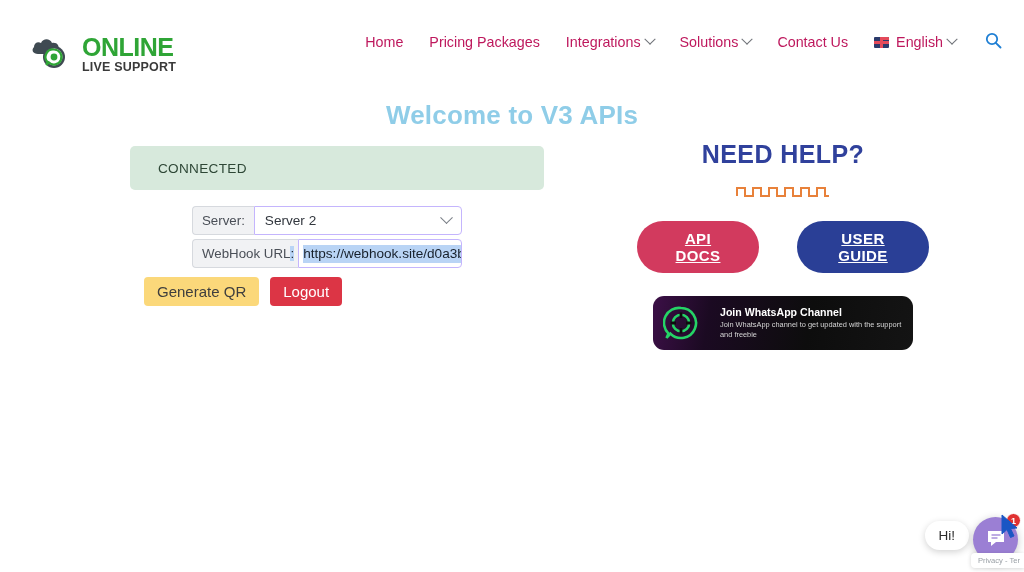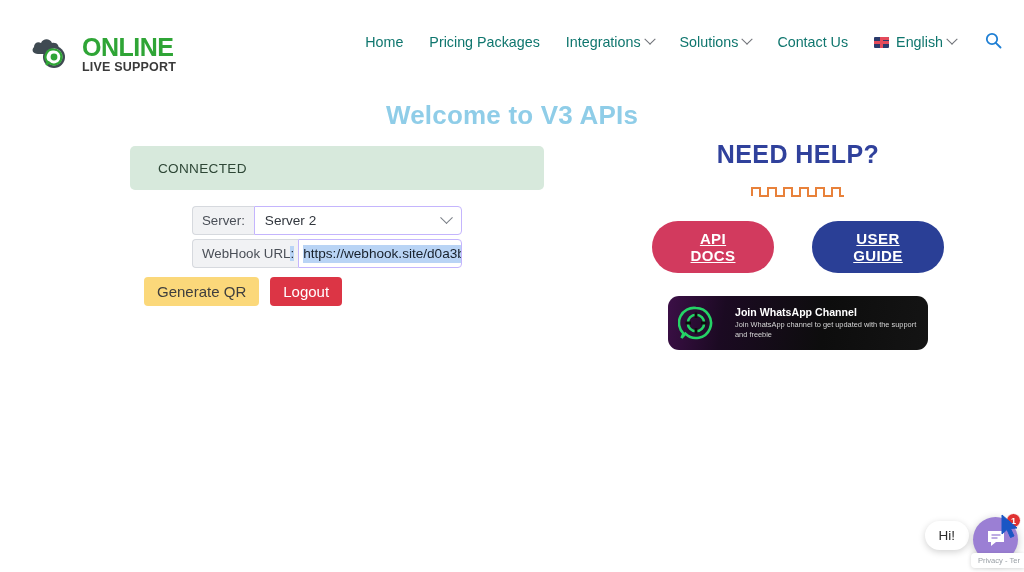--- a/index.html
+++ b/index.html
@@ -31,21 +31,21 @@
     font-size: 12.5px; font-weight: bold; letter-spacing: 0.2px;
     color: #3a3a3a; margin-top: 1px;
   }
 
   .main-nav {
     position: absolute; right: 12px; top: 0; height: 84px;
     display: flex; align-items: center; gap: 0px;
   }
   .nav-item {
     display: flex; align-items: center; gap: 5px;
-    font-size: 14.3px; color: #0f766e; padding: 0 13px;
+    font-size: 14.3px; color: #be185d; padding: 0 13px;
     cursor: pointer; white-space: nowrap;
   }
   .caret {
     display:inline-block; width:8px; height:8px;
     border-right: 1.4px solid #6f7278; border-bottom: 1.4px solid #6f7278;
     transform: rotate(45deg) translate(-2px,-2px);
   }
   .flag {
     display:inline-block; width:15px; height:11px;
     background:#2b3a6b; position:relative; overflow:hidden;
@@ -112,21 +112,21 @@
   .btn {
     border: none; border-radius: 4px; font-size: 15px;
     padding: 7px 13px; cursor: pointer; font-family: "Liberation Sans", sans-serif;
     line-height: 1;
   }
   .btn-qr { background: #fbd87a; color: #3e3e3e; }
   .btn-logout { background: #dc3545; color: #ffffff; }
 
   
   .right-panel {
-    position: absolute; left: 652px; top: 140px; width: 292px; text-align: center;
+    position: absolute; left: 637px; top: 140px; width: 292px; text-align: center;
   }
   .need-help {
     font-size: 25px; font-weight: bold; color: #30419c; letter-spacing: 0.4px;
   }
   .wave { margin: 14px auto 0 auto; width: 96px; height: 16px; }
 
   .help-btns {
     display: flex; justify-content: center; gap: 38px; margin-top: 22px;
   }
   .pill {

